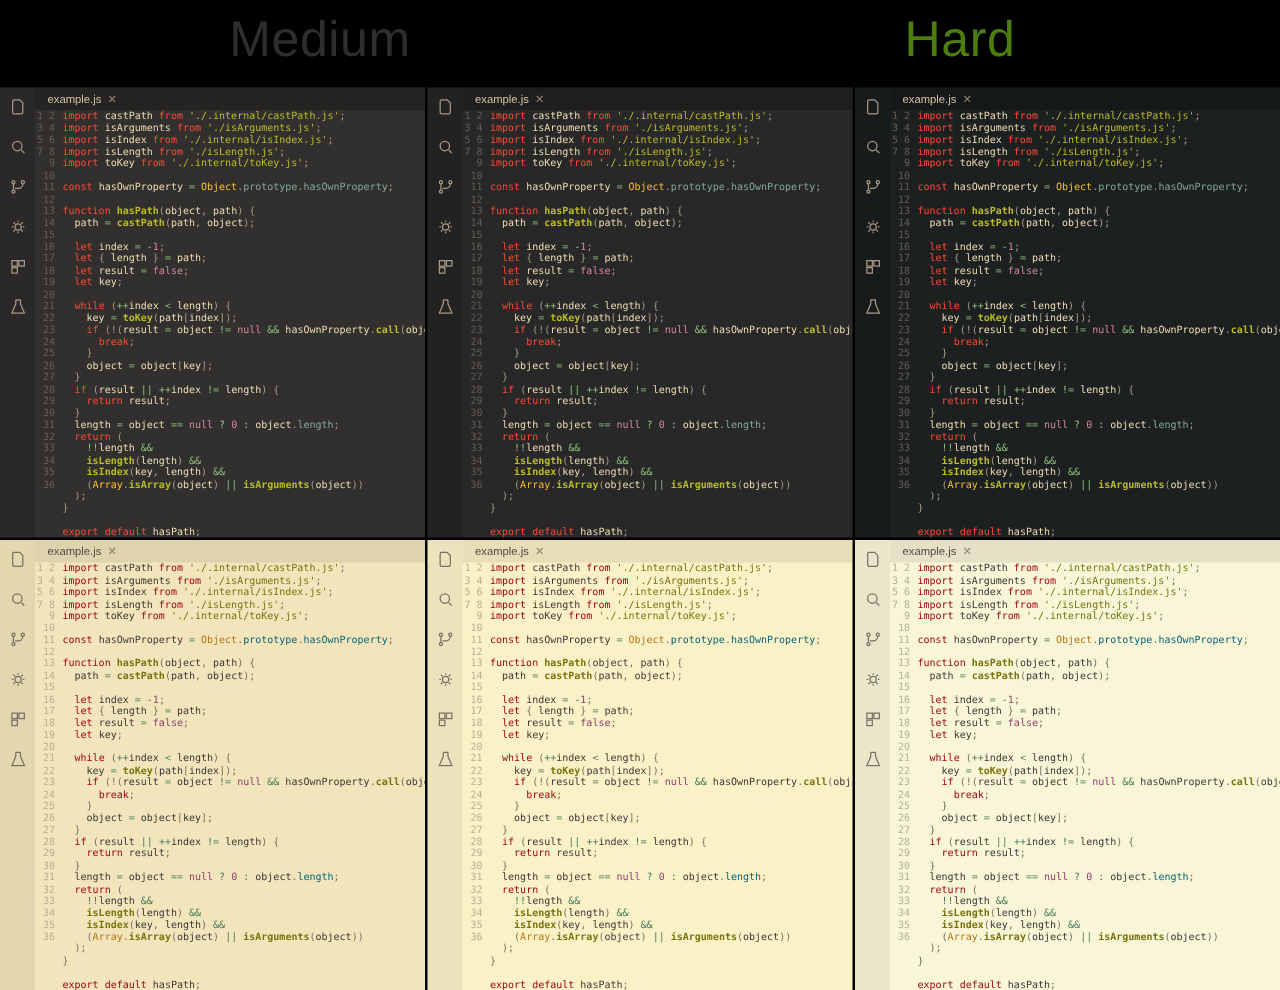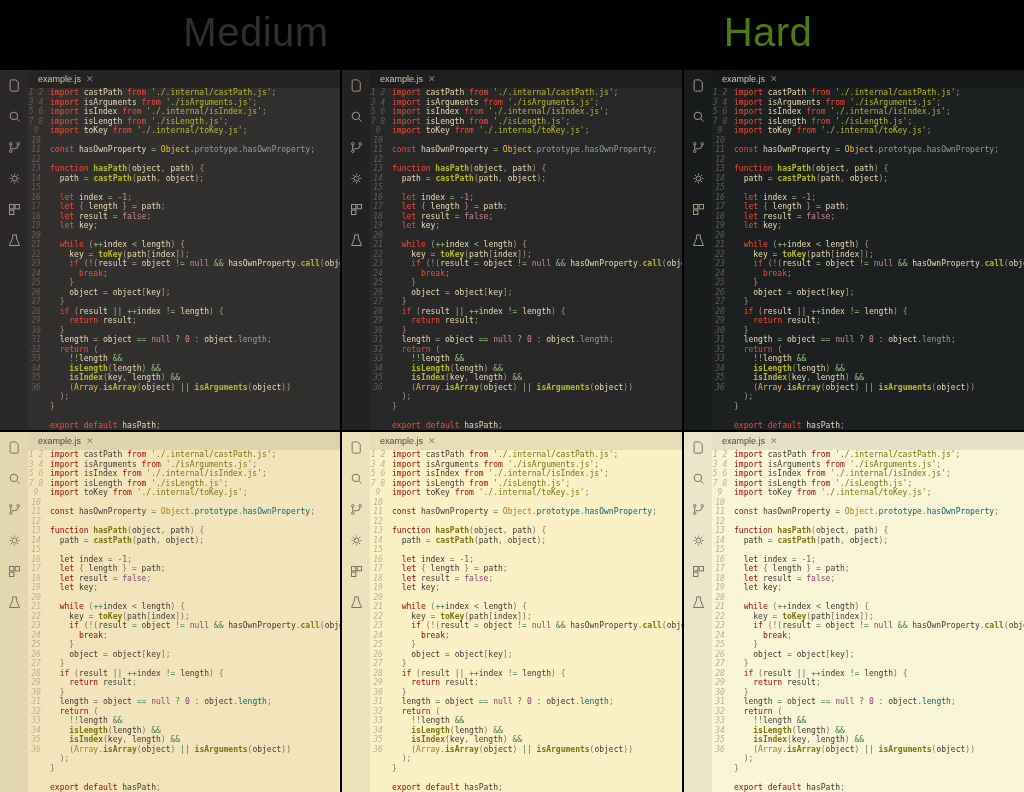--- a/index.html
+++ b/index.html
@@ -81,24 +81,23 @@
   .code-wrap {
     flex: 1;
     display: flex;
     overflow: hidden;
     font-family: "Consolas", "Menlo", monospace;
     font-size: 8px;
     line-height: 9.5px;
   }
   .gutter {
     width: 22px;
-    text-align: center;
+    text-align: right;
     padding: 0 6px 0 0;
     user-select: none;
-    font-style: italic;
   }
   .pane.dark  .gutter { color: #665c54; }
   .pane.light .gutter { color: #bdae93; }
   .code { flex: 1; white-space: pre; overflow: hidden; }
 
   
   .pane.dark .kw   { color: #fb4934; }
   .pane.dark .str  { color: #b8bb26; }
   .pane.dark .fn   { color: #b8bb26; font-weight: bold; }
   .pane.dark .obj  { color: #fabd2f; }

